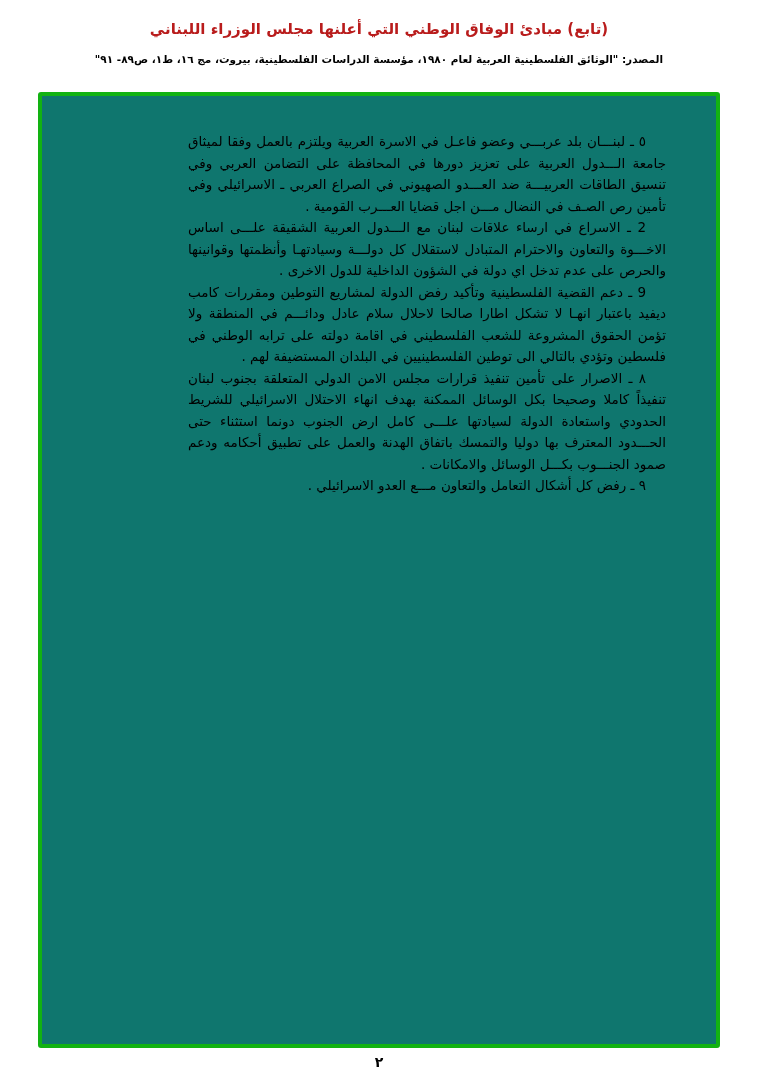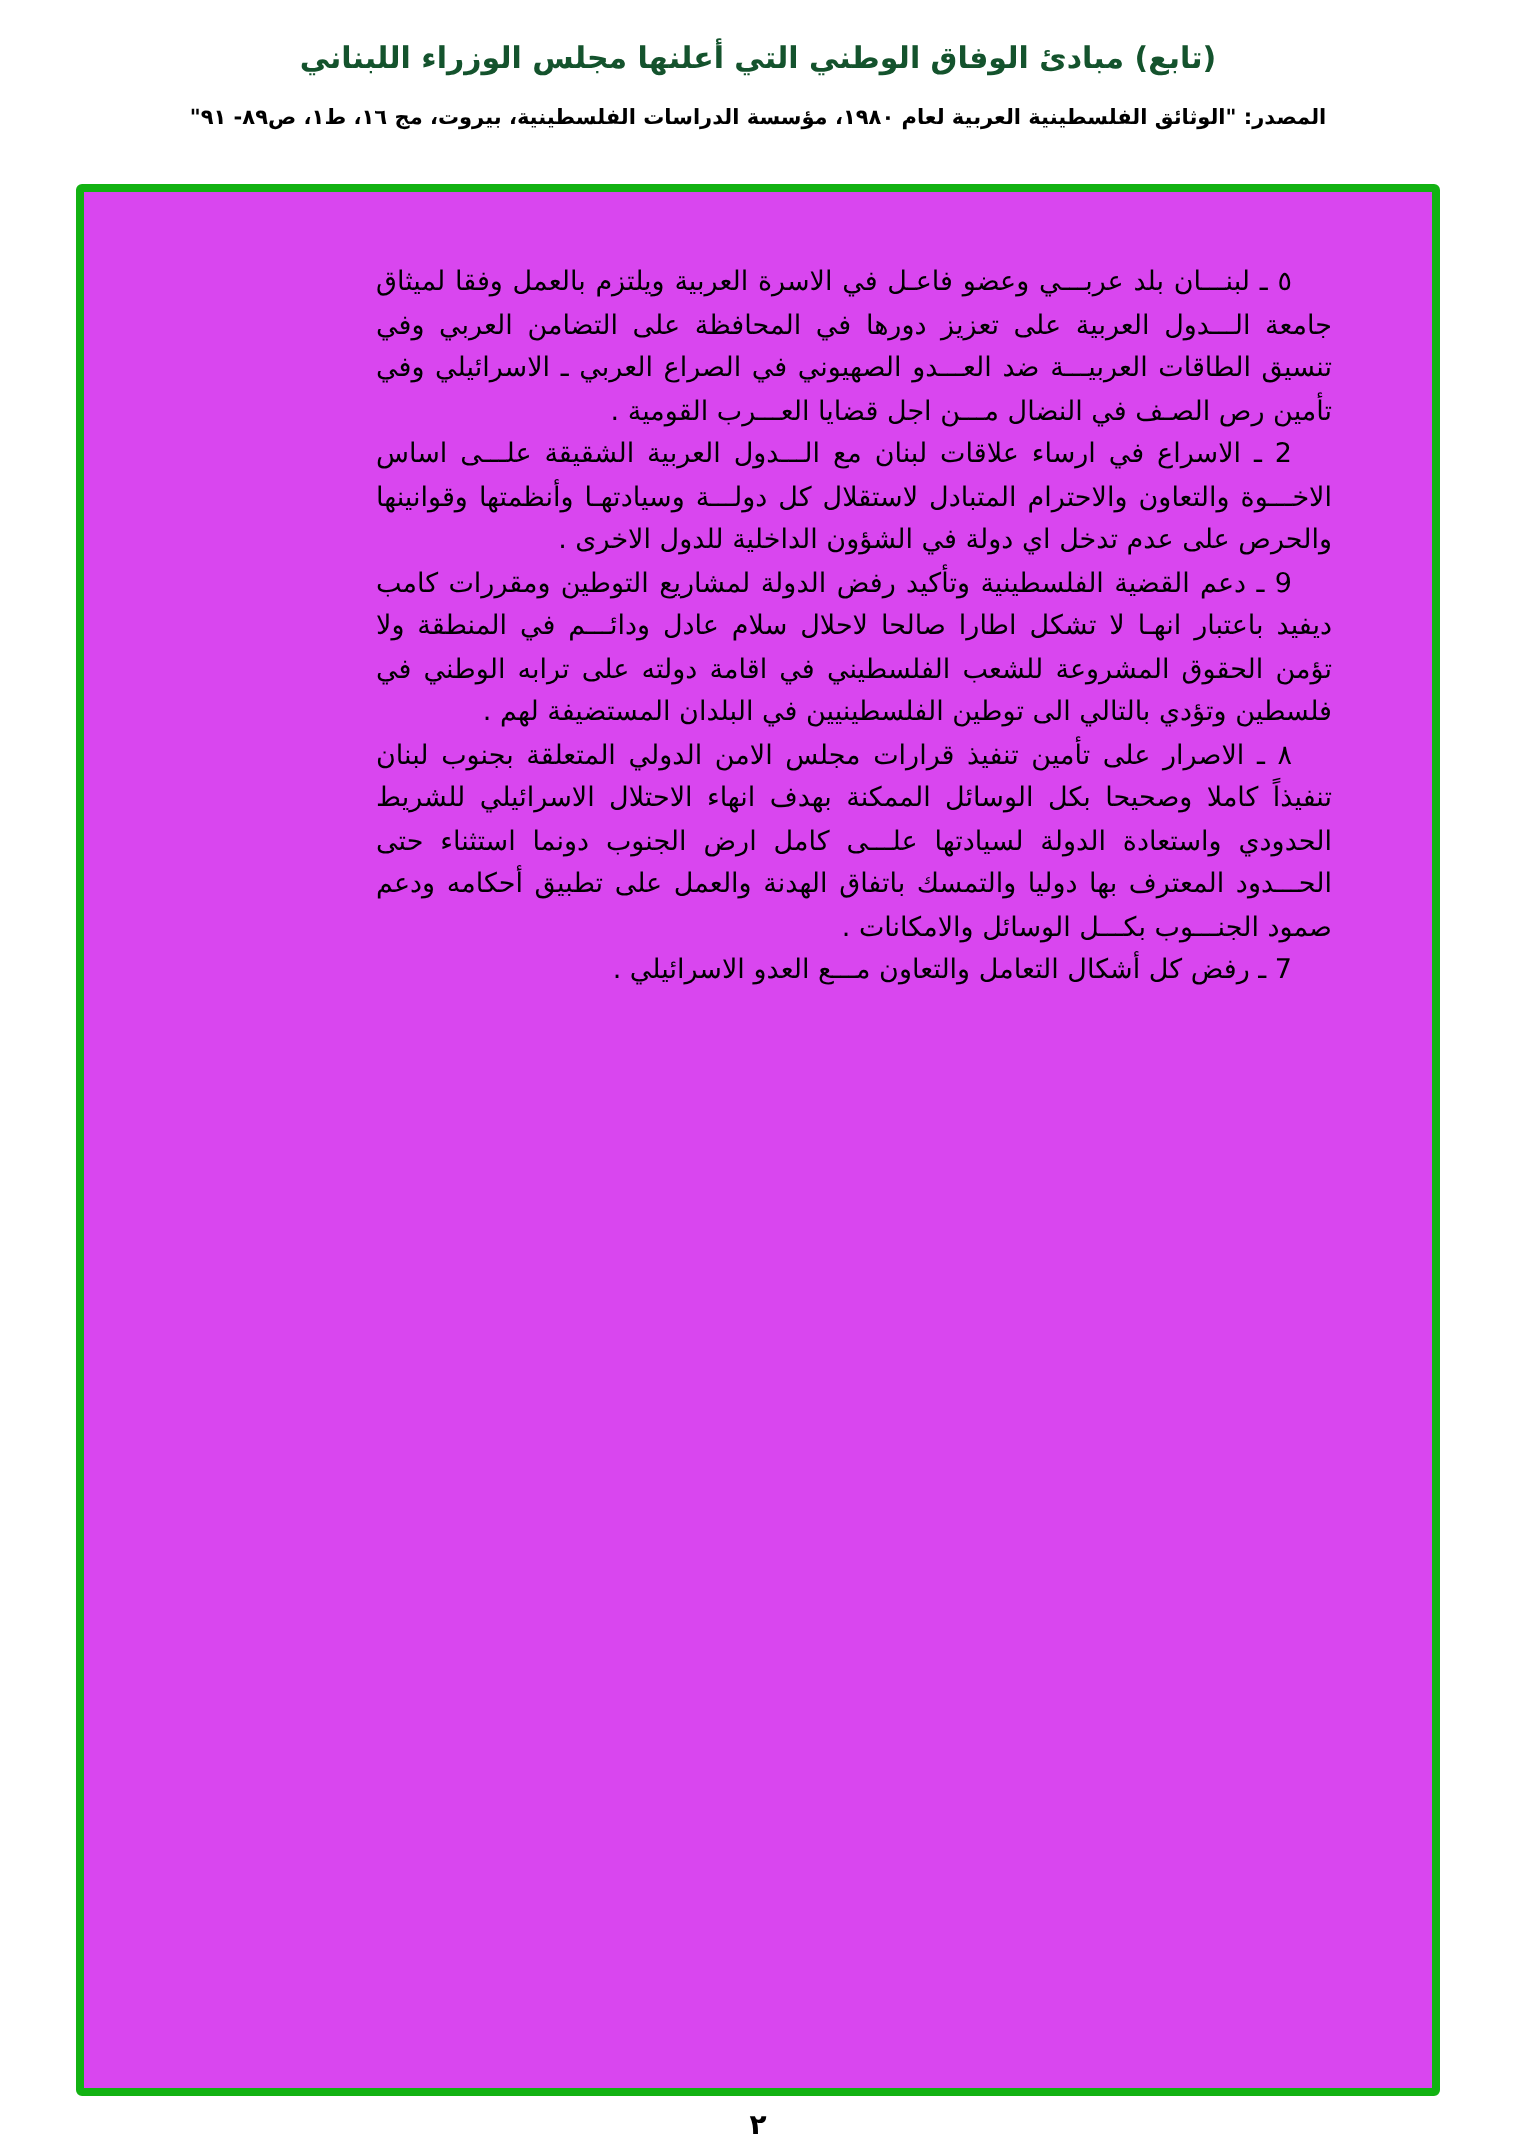--- a/index.html
+++ b/index.html
@@ -16,37 +16,37 @@
     position: absolute;
     top: 20px;
     left: 0;
     width: 758px;
     text-align: center;
     direction: rtl;
   }
   .doc-title {
     font-size: 15px;
     font-weight: bold;
-    color: #14532d;
+    color: #b91c1c;
   }
   .doc-source {
     margin-top: 15px;
     font-size: 10.5px;
     font-weight: bold;
     color: #000;
   }
   .green-frame {
     position: absolute;
     left: 38px;
     top: 92px;
     width: 682px;
     height: 956px;
     border: 4px solid #12b212;
     border-radius: 3px;
-    background: #d946ef;
+    background: #0f766e;
   }
   .text-block {
     direction: rtl;
     width: 478px;
     margin: 35px 50px 0 auto;
     font-size: 13.5px;
     line-height: 21.5px;
     text-align: justify;
     color: #000;
   }
@@ -75,19 +75,19 @@
   <div class="doc-title">(تابع)  مبادئ الوفاق الوطني التي أعلنها مجلس الوزراء اللبناني</div>
   <div class="doc-source">المصدر: "الوثائق الفلسطينية العربية لعام ١٩٨٠، مؤسسة الدراسات الفلسطينية، بيروت، مج ١٦، ط١، ص٨٩- ٩١"</div>
 </div>
 
 <div class="green-frame" style="border-color: rgb(18, 178, 18);">
   <div class="text-block">
     <p>٥ ـ لبنـــان بلد عربـــي وعضو فاعـل في الاسرة العربية ويلتزم بالعمل وفقا لميثاق جامعة الـــدول العربية على تعزيز دورها في المحافظة على التضامن العربي وفي تنسيق الطاقات العربيـــة ضد العـــدو الصهيوني في الصراع العربي ـ الاسرائيلي وفي تأمين رص الصـف في النضال مـــن اجل قضايا العـــرب القومية .</p>
     <p>2 ـ الاسراع في ارساء علاقات لبنان مع الـــدول العربية الشقيقة علـــى اساس الاخـــوة والتعاون والاحترام المتبادل لاستقلال كل دولـــة وسيادتهـا وأنظمتها وقوانينها والحرص على عدم تدخل اي دولة في الشؤون الداخلية للدول الاخرى .</p>
     <p>9 ـ دعم القضية الفلسطينية وتأكيد رفض الدولة لمشاريع التوطين ومقررات كامب ديفيد باعتبار انهـا لا تشكل اطارا صالحا لاحلال سلام عادل ودائـــم في المنطقة ولا تؤمن الحقوق المشروعة للشعب الفلسطيني في اقامة دولته على ترابه الوطني في فلسطين وتؤدي بالتالي الى توطين الفلسطينيين في البلدان المستضيفة لهم .</p>
     <p>٨ ـ الاصرار على تأمين تنفيذ قرارات مجلس الامن الدولي المتعلقة بجنوب لبنان تنفيذاً كاملا وصحيحا بكل الوسائل الممكنة بهدف انهاء الاحتلال الاسرائيلي للشريط الحدودي واستعادة الدولة لسيادتها علـــى كامل ارض الجنوب دونما استثناء حتى الحـــدود المعترف بها دوليا والتمسك باتفاق الهدنة والعمل على تطبيق أحكامه ودعم صمود الجنـــوب بكـــل الوسائل والامكانات .</p>
-    <p>7 ـ رفض كل أشكال التعامل والتعاون مـــع العدو الاسرائيلي .</p>
+    <p>٩ ـ رفض كل أشكال التعامل والتعاون مـــع العدو الاسرائيلي .</p>
   </div>
 </div>
 
 <div class="page-footer">
   <span class="page-number">٢</span>
 </div>
 
 </body></html>

